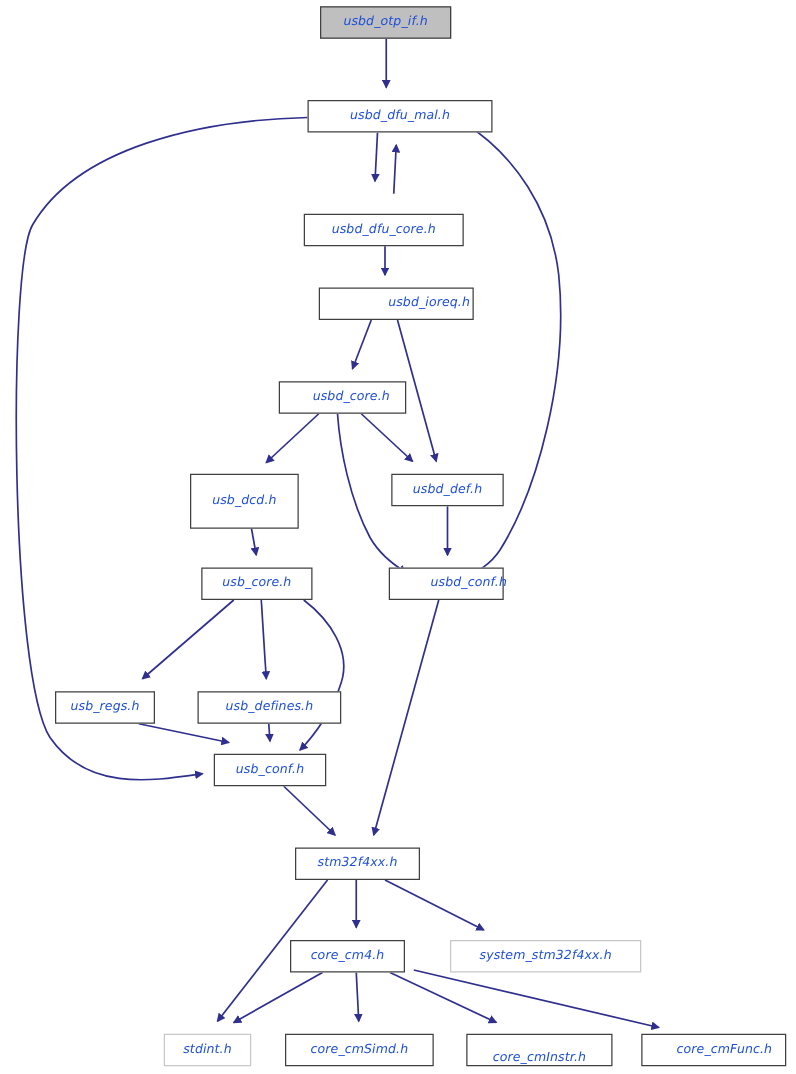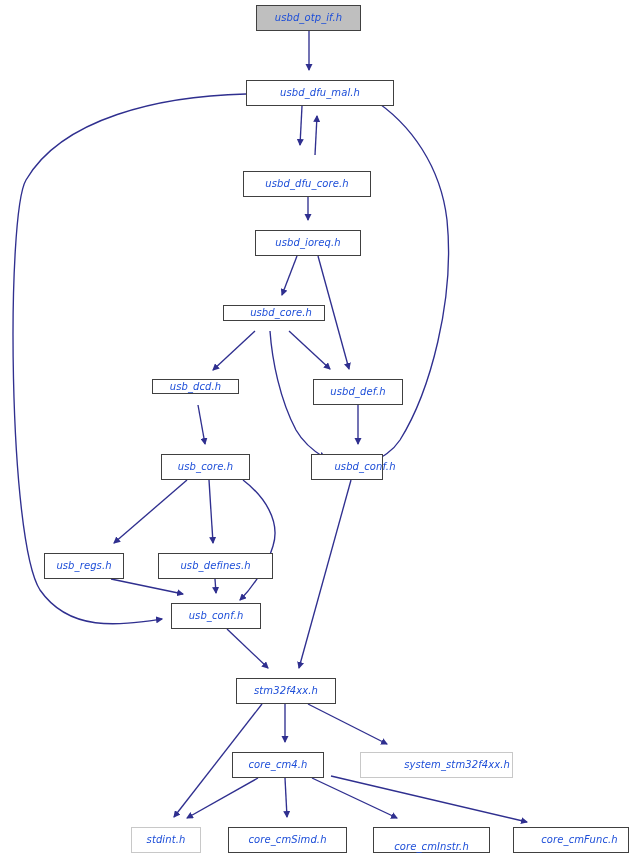--- a/index.html
+++ b/index.html
@@ -71,54 +71,54 @@
   <div id="node-layer">
       <div class="node root" style="left: 256px; top: 5px; width: 105px; height: 26px;">
         <span class="lbl">usbd_otp_if.h</span>
       </div>
       <div class="node " style="left: 246px; top: 80px; width: 148px; height: 26px;">
         <span class="lbl">usbd_dfu_mal.h</span>
       </div>
       <div class="node " style="left: 243px; top: 155px; width: 128px; height: 26px; margin-top: 16px;">
         <span class="lbl">usbd_dfu_core.h</span>
       </div>
-      <div class="node " style="left: 255px; top: 230px; width: 106px; height: 26px;">
+      <div class="node " style="left: 255px; top: 230px; width: 124px; height: 26px; justify-content: flex-end;">
         <span class="lbl">usbd_ioreq.h</span>
       </div>
-      <div class="node " style="left: 223px; top: 305px; width: 102px; height: 16px; padding-left: 14px;">
+      <div class="node " style="left: 223px; top: 305px; width: 102px; height: 26px; padding-left: 14px;">
         <span class="lbl">usbd_core.h</span>
       </div>
-      <div class="node " style="left: 152px; top: 379px; width: 87px; height: 15px;">
+      <div class="node " style="left: 152px; top: 379px; width: 87px; height: 44px;">
         <span class="lbl">usb_dcd.h</span>
       </div>
       <div class="node " style="left: 313px; top: 379px; width: 90px; height: 26px;">
         <span class="lbl">usbd_def.h</span>
       </div>
       <div class="node " style="left: 161px; top: 454px; width: 89px; height: 26px;">
         <span class="lbl">usb_core.h</span>
       </div>
-      <div class="node " style="left: 311px; top: 454px; width: 72px; height: 26px; padding-left: 36px;">
+      <div class="node " style="left: 311px; top: 454px; width: 92px; height: 26px; padding-left: 36px;">
         <span class="lbl">usbd_conf.h</span>
       </div>
       <div class="node " style="left: 44px; top: 553px; width: 80px; height: 26px;">
         <span class="lbl">usb_regs.h</span>
       </div>
       <div class="node " style="left: 158px; top: 553px; width: 115px; height: 26px;">
         <span class="lbl">usb_defines.h</span>
       </div>
       <div class="node " style="left: 171px; top: 603px; width: 90px; height: 26px;">
         <span class="lbl">usb_conf.h</span>
       </div>
       <div class="node " style="left: 236px; top: 678px; width: 100px; height: 26px;">
         <span class="lbl">stm32f4xx.h</span>
       </div>
       <div class="node " style="left: 232px; top: 752px; width: 92px; height: 26px;">
         <span class="lbl">core_cm4.h</span>
       </div>
-      <div class="node plain" style="left: 360px; top: 752px; width: 153px; height: 26px; justify-content: flex-end;">
+      <div class="node plain" style="left: 360px; top: 752px; width: 153px; height: 26px;">
         <span class="lbl">system_stm32f4xx.h</span>
       </div>
       <div class="node plain" style="left: 131px; top: 827px; width: 70px; height: 26px;">
         <span class="lbl">stdint.h</span>
       </div>
       <div class="node " style="left: 228px; top: 827px; width: 119px; height: 26px;">
         <span class="lbl">core_cmSimd.h</span>
       </div>
       <div class="node " style="left: 373px; top: 827px; width: 117px; height: 26px; align-items: flex-end;">
         <span class="lbl">core_cmInstr.h</span>

